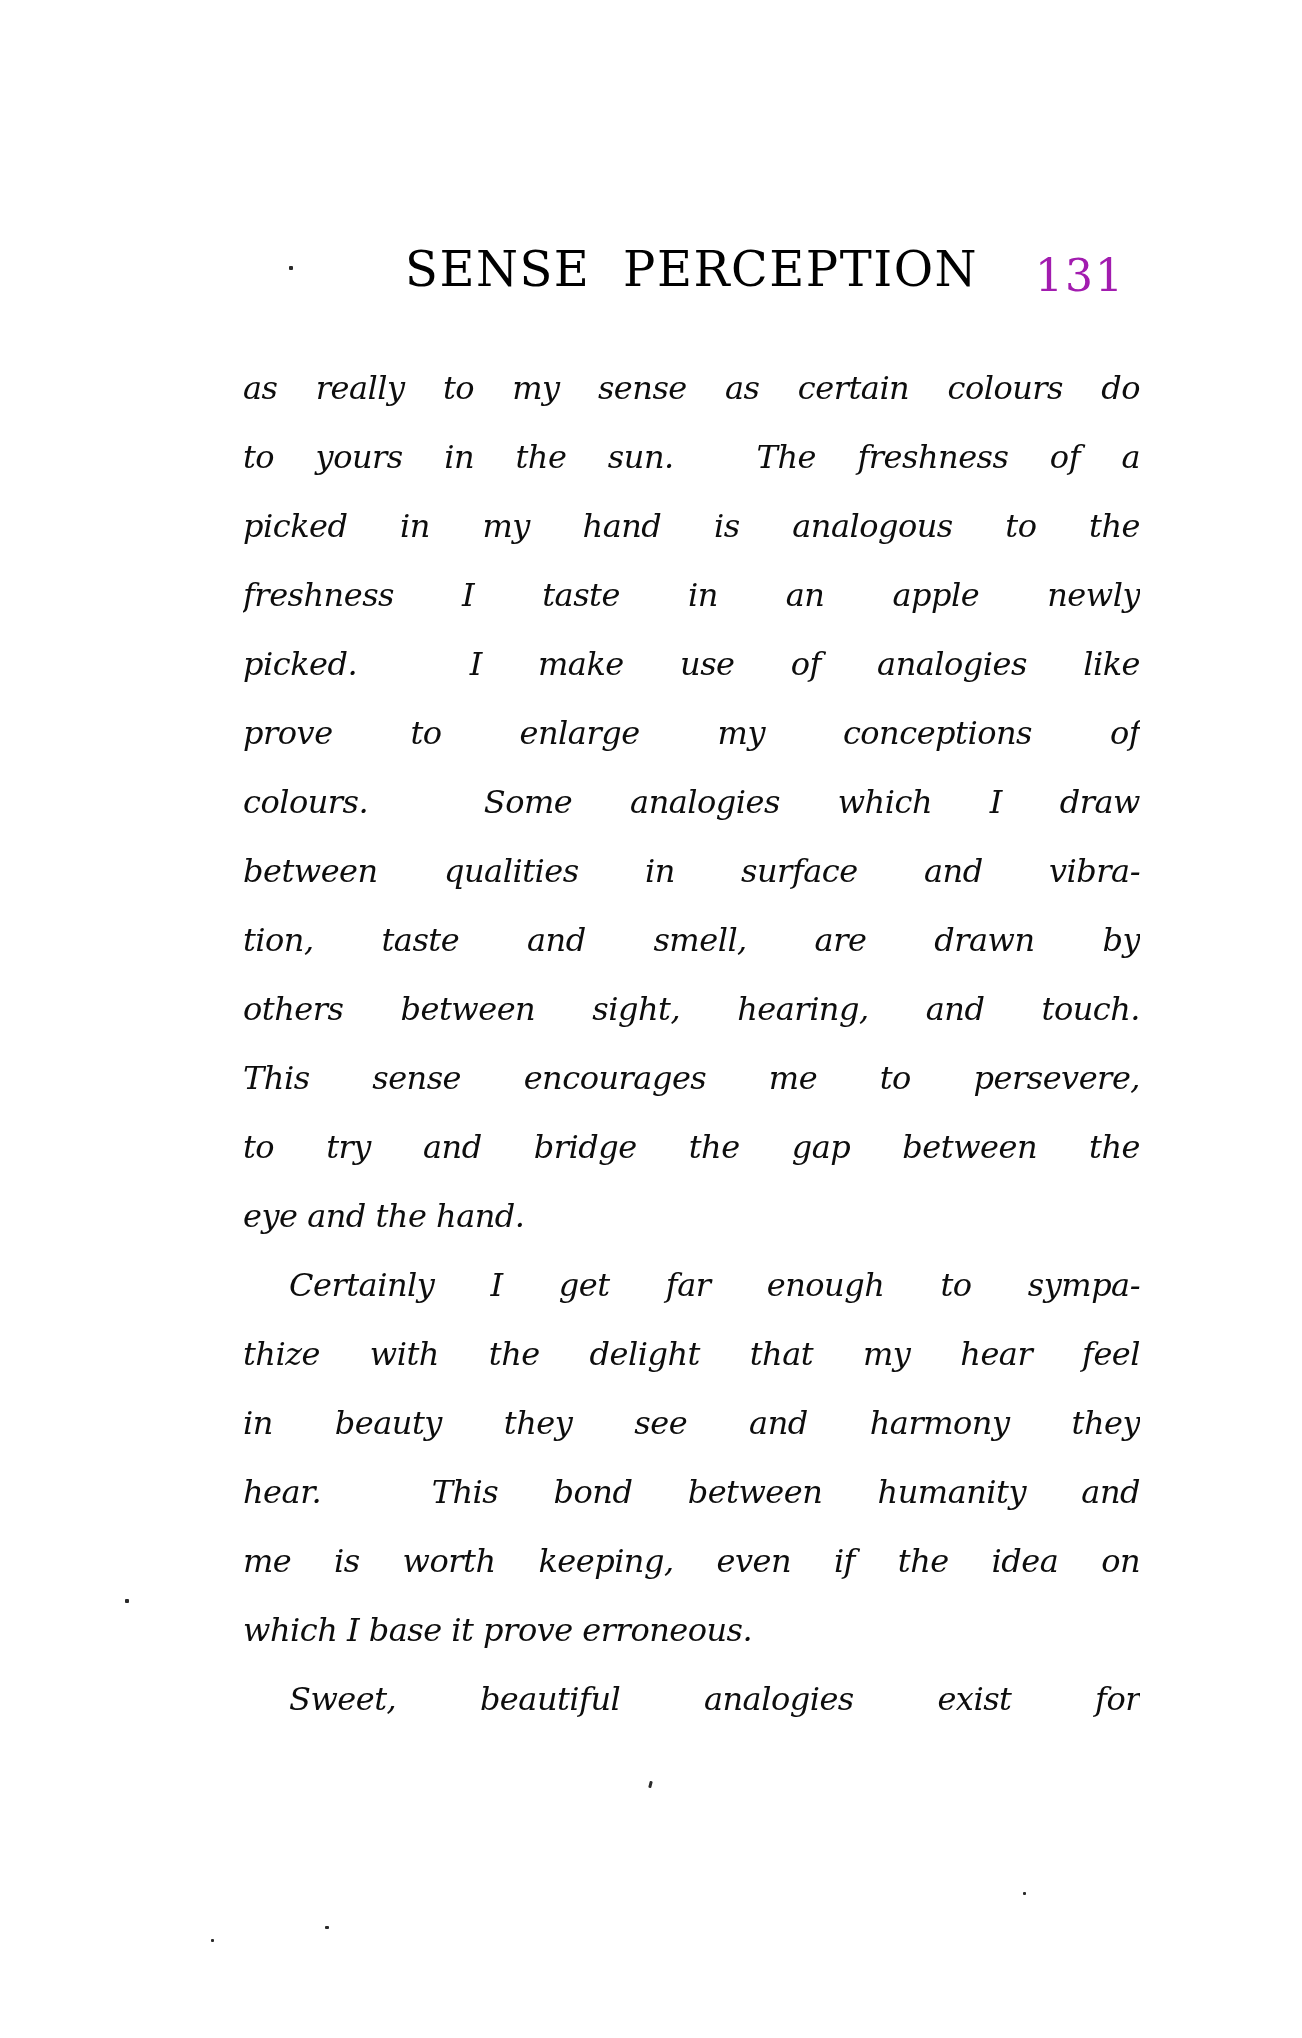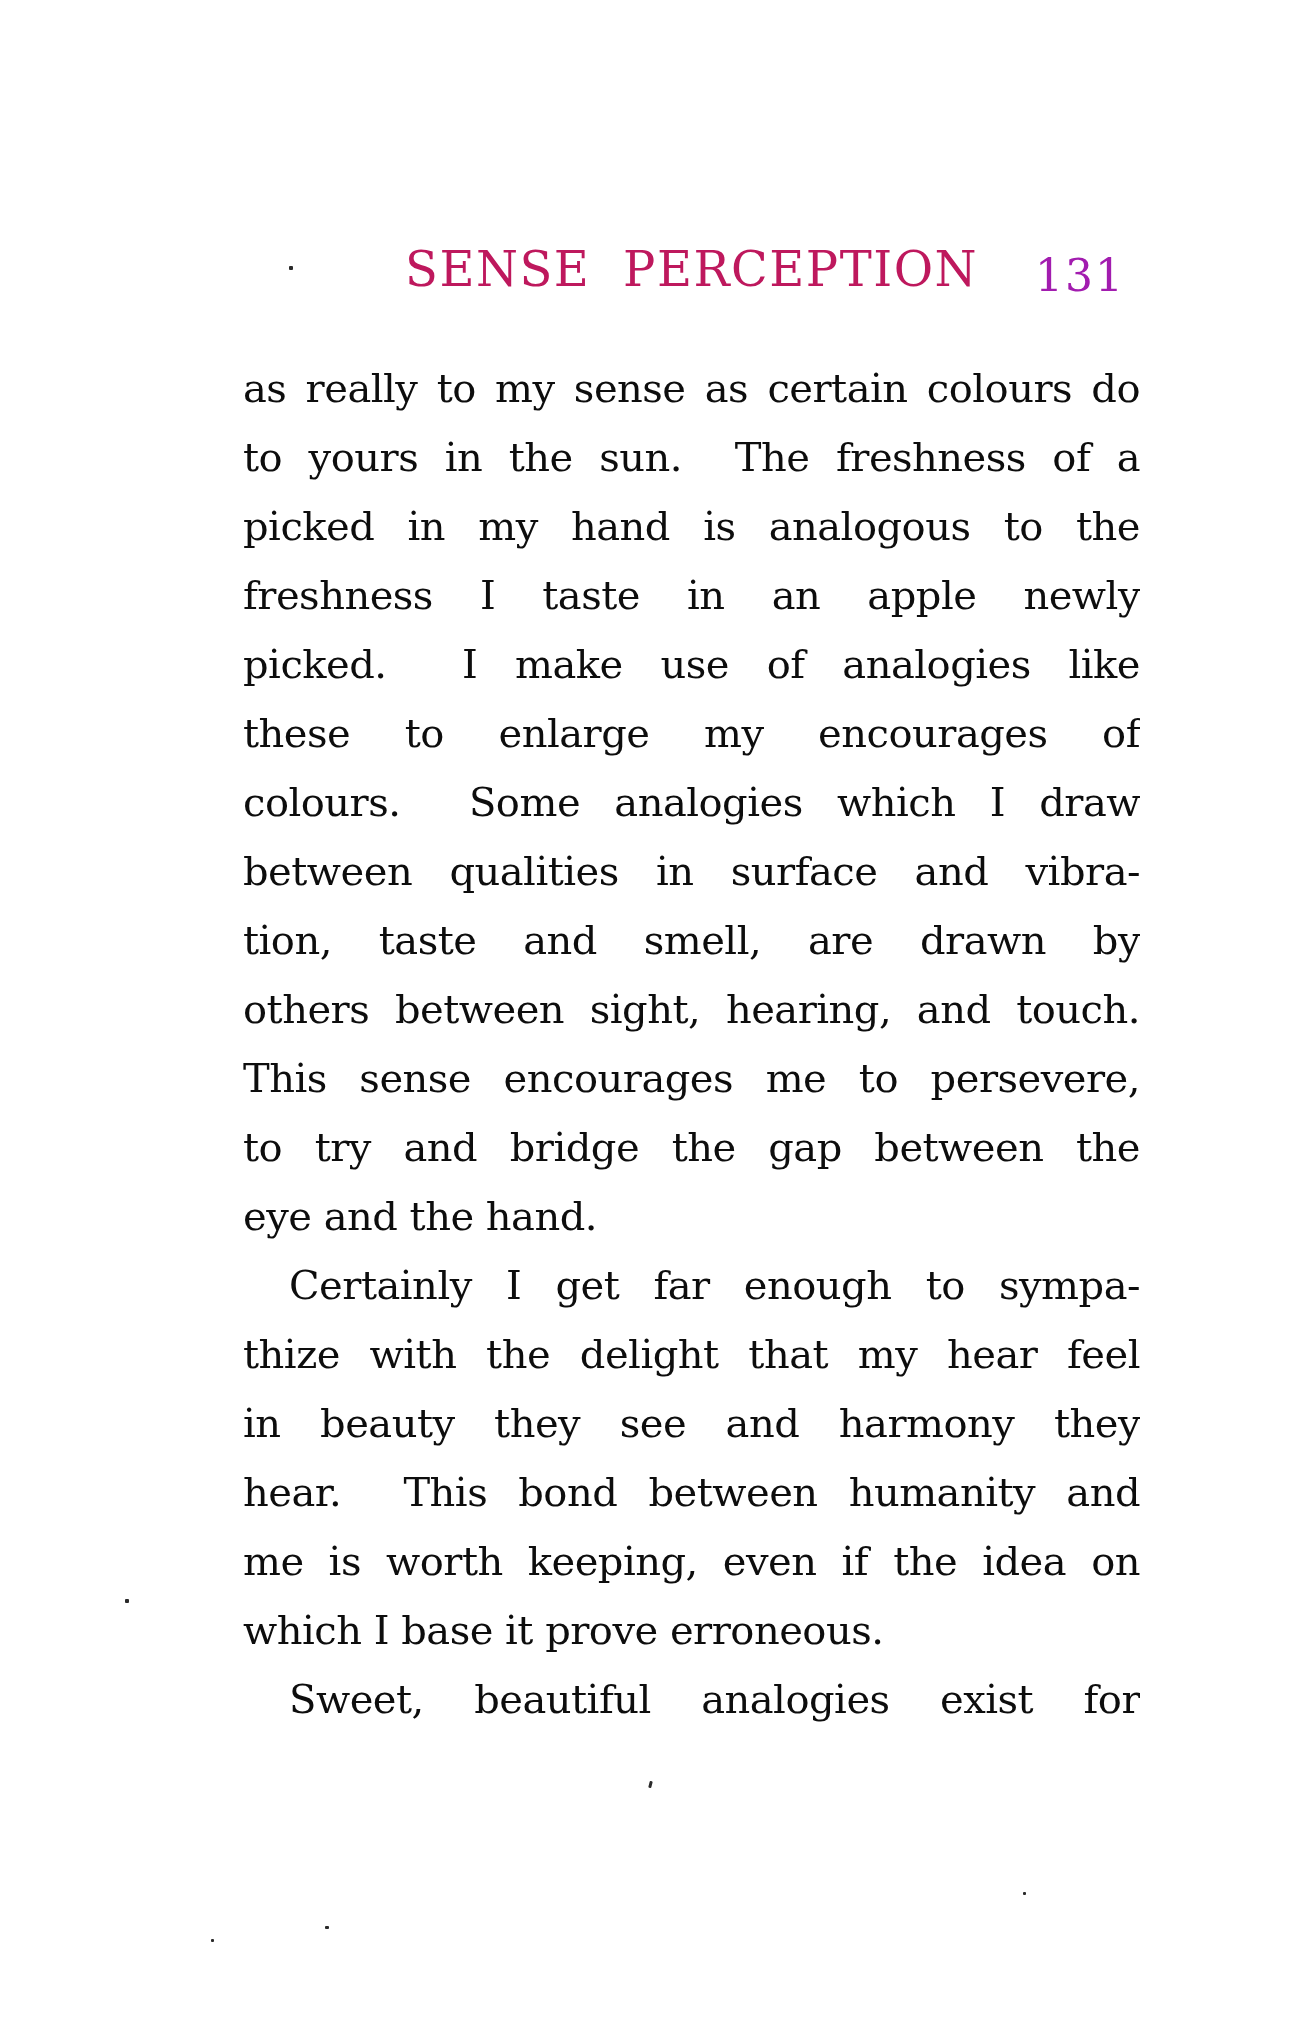--- a/index.html
+++ b/index.html
@@ -26,46 +26,47 @@
   .running-title {
     position: absolute;
     left: 243px;
     width: 897px;
     top: 0;
     text-align: center;
     font-size: 48px;
     line-height: 62px;
     letter-spacing: 1.5px;
     word-spacing: 16px;
-    color: #be185d;
+    color: #000000;
   }
   .page-number {
     position: absolute;
     right: 177px;
     top: 12px;
     font-size: 44px;
     line-height: 52px;
     letter-spacing: 2px;
     color: #a21caf;
   }
   .body-text {
     position: absolute;
     left: 243px;
     top: 354px;
     width: 897px;
   }
   .line {
     height: 69px;
     line-height: 69px;
-    font-size: 40px;
+    font-size: 32px;
     letter-spacing: -0.5px;
     text-align: justify;
     text-align-last: justify;
     overflow: hidden;
     white-space: normal;
+    font-style: italic;
   }
   .line.para-end {
     text-align: right;
     text-align-last: left;
   }
   .line.indent {
     padding-left: 46px;
   }
   .speck {
     position: absolute;
@@ -88,21 +89,21 @@
     <div class="running-title">SENSE PERCEPTION</div>
     <div class="page-number">131</div>
   </div>
 
   <div class="body-text">
     <div class="line">as really to my sense as certain colours do</div>
     <div class="line">to yours in the sun.&nbsp; The freshness of a</div>
     <div class="line">picked in my hand is analogous to the</div>
     <div class="line">freshness I taste in an apple newly</div>
     <div class="line">picked.&nbsp; I make use of analogies like</div>
-    <div class="line">these to enlarge my encourages of</div>
+    <div class="line">prove to enlarge my conceptions of</div>
     <div class="line">colours.&nbsp; Some analogies which I draw</div>
     <div class="line">between qualities in surface and vibra-</div>
     <div class="line">tion, taste and smell, are drawn by</div>
     <div class="line">others between sight, hearing, and touch.</div>
     <div class="line">This sense encourages me to persevere,</div>
     <div class="line">to try and bridge the gap between the</div>
     <div class="line para-end">eye and the hand.</div>
     <div class="line indent">Certainly I get far enough to sympa-</div>
     <div class="line">thize with the delight that my hear feel</div>
     <div class="line">in beauty they see and harmony they</div>

